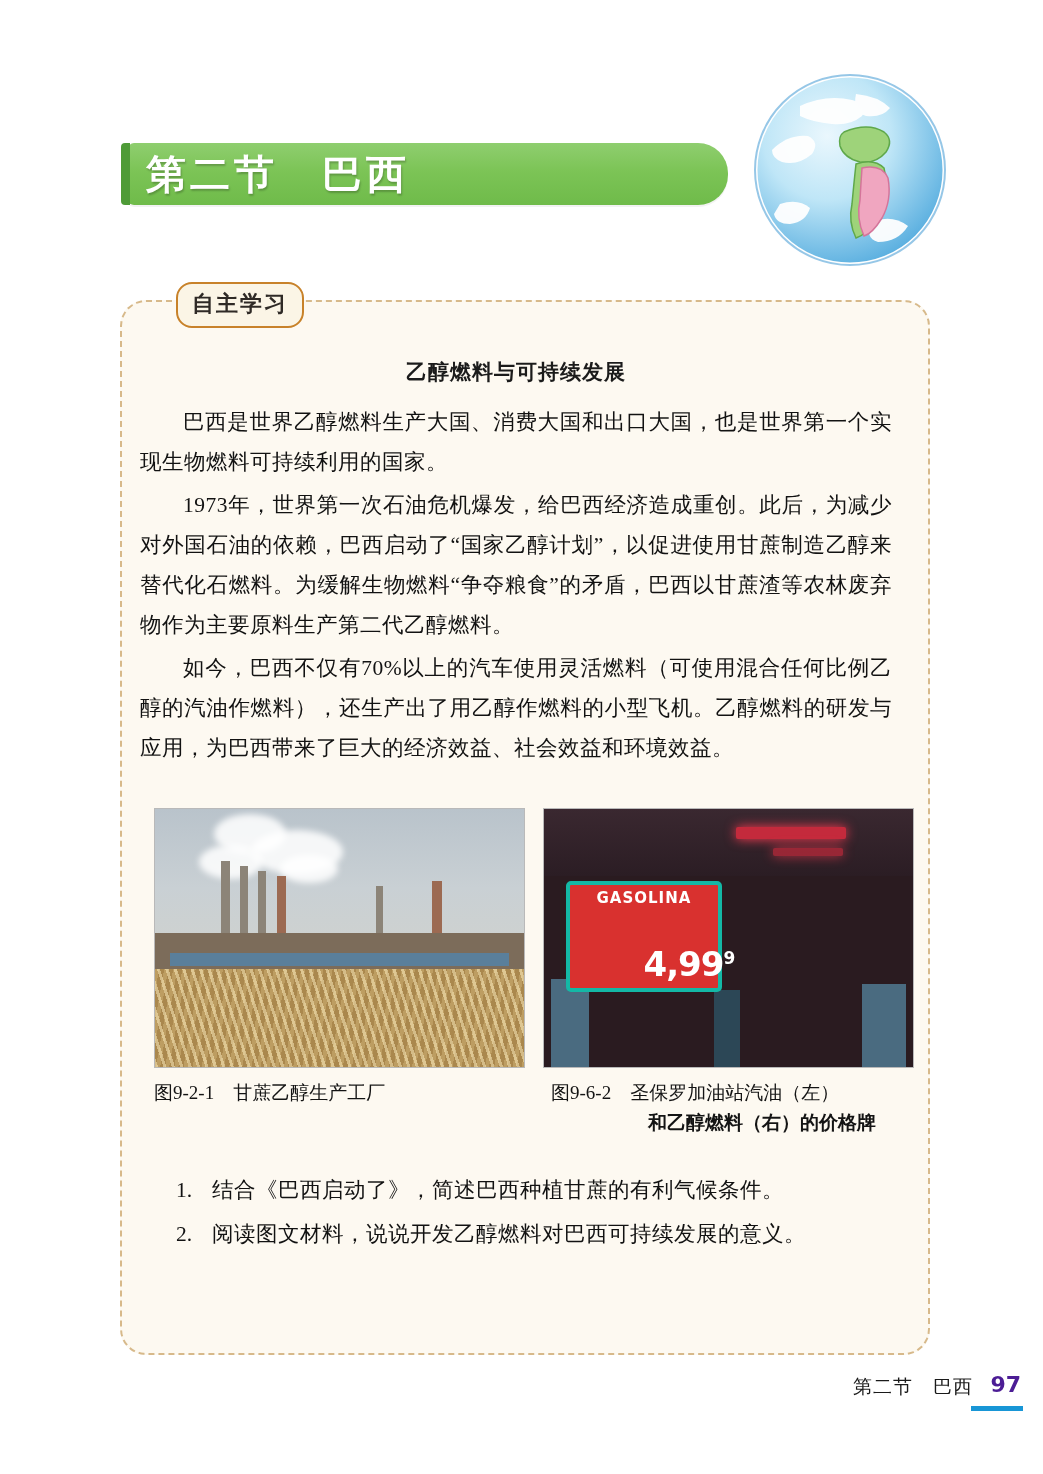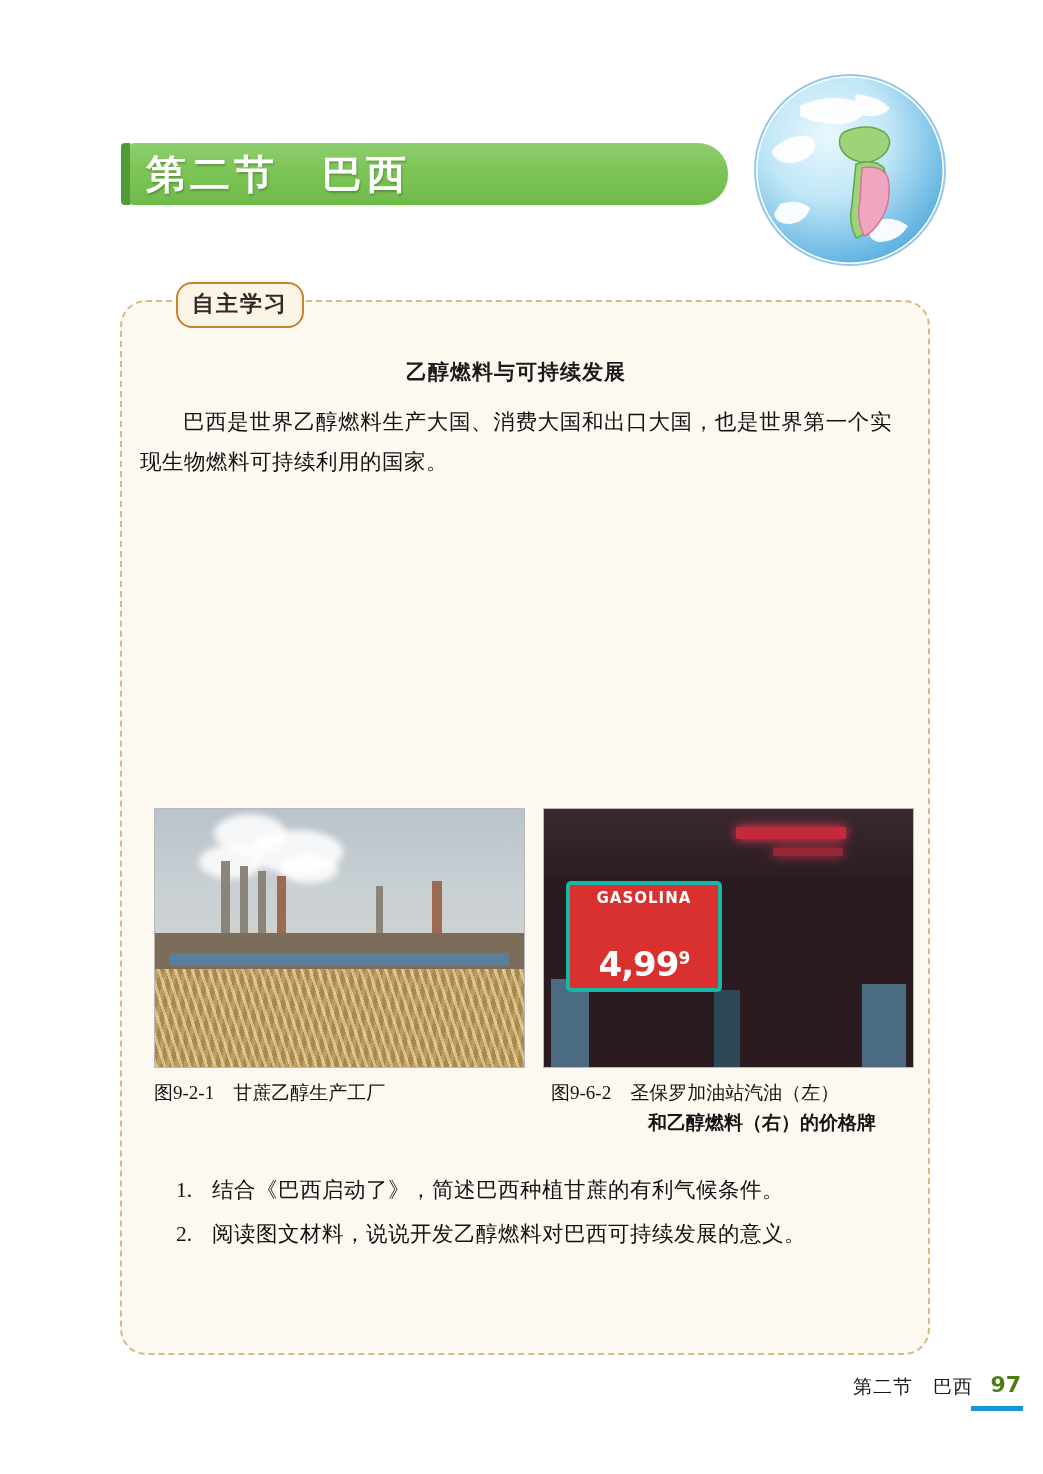--- a/index.html
+++ b/index.html
@@ -174,21 +174,21 @@
   .panel-top { position:absolute; left:0; top:0; width:100%; height:26%; background:linear-gradient(to bottom,#3a2830,#2b1d24); }
   .neon { position:absolute; background:#c42a3c; border-radius:2px; box-shadow:0 0 12px #ff3b52; }
   .board { position:absolute; top:28%; height:40%; border-radius:5px; }
   .board-g { left:6%; width:40%; background:#d9312f; border:4px solid #14b8a6; }
   .board-e { left:49%; width:44%; background:#ffffff; border:3px solid #7db43c; }
   .board-label { position:absolute; top:4%; left:0; width:100%; text-align:center;
      font-family:"DejaVu Sans","Liberation Sans",sans-serif; font-weight:bold; font-size:15px; letter-spacing:1px; }
   .board-g .board-label { color:#ffffff; }
   .board-e .board-label { color:#ffffff; background:#2f8f3f; margin-top:2px; padding:1px 0; }
   .board-price { position:absolute; bottom:4%; left:0; width:100%; text-align:center;
-     font-family:"DejaVu Sans","Liberation Sans",sans-serif; font-weight:bold; font-size:34px; letter-spacing:-1px; }
+     font-family:"DejaVu Sans","Liberation Sans",sans-serif; font-weight:bold; font-size:34px; letter-spacing:-1px;padding-left:45px; }
   .board-g .board-price { color:#ffffff; }
   .board-e .board-price { color:#111111; }
   .sup { font-size:17px; vertical-align: super; }
   .pillar { position:absolute; bottom:0; background:#4a6b80; }
   .pillar2 { position:absolute; bottom:0; background:#2c4756; }
 
   
   .questions {
     position: absolute;
     left: 176px;
@@ -225,21 +225,21 @@
     color: #1a1a1a;
     letter-spacing: 1px;
   }
   .footer-page {
     position: absolute;
     right: 22px;
     top: 0;
     font-family: "DejaVu Sans", "Liberation Sans", sans-serif;
     font-weight: bold;
     font-size: 22px;
-    color: #4d7c0f;
+    color: #4c1d95;
   }
   .footer-rule {
     position: absolute;
     right: 20px;
     top: 34px;
     width: 52px;
     height: 5px;
     background: #1896d6;
   }
 </style>
@@ -276,20 +276,22 @@
     <circle cx="98" cy="98" r="95" fill="none" stroke="#2e8fd0" stroke-width="2" opacity="0.5"></circle>
   </svg>
 </div>
 
 <div class="content-box"></div>
 <div class="section-tag">自主学习</div>
 
 <div class="article">
   <div class="article-title">乙醇燃料与可持续发展</div>
   <p class="para">巴西是世界乙醇燃料生产大国、消费大国和出口大国，也是世界第一个实现生物燃料可持续利用的国家。</p>
+  <p class="para">1973年，世界第一次石油危机爆发，给巴西经济造成重创。此后，为减少对外国石油的依赖，巴西启动了“国家乙醇计划”，以促进使用甘蔗制造乙醇来替代化石燃料。为缓解生物燃料“争夺粮食”的矛盾，巴西以甘蔗渣等农林废弃物作为主要原料生产第二代乙醇燃料。</p>
+  <p class="para">如今，巴西不仅有70%以上的汽车使用灵活燃料（可使用混合任何比例乙醇的汽油作燃料），还生产出了用乙醇作燃料的小型飞机。乙醇燃料的研发与应用，为巴西带来了巨大的经济效益、社会效益和环境效益。</p>
 </div>
 
 <div class="figures">
 
   <div class="figure">
     <div class="fig-img">
       <div class="sky"></div>
 
       <div class="smoke" style="left:16%;top:2%;width:72px;height:40px;"></div>
       <div class="smoke" style="left:26%;top:8%;width:92px;height:44px;"></div>

